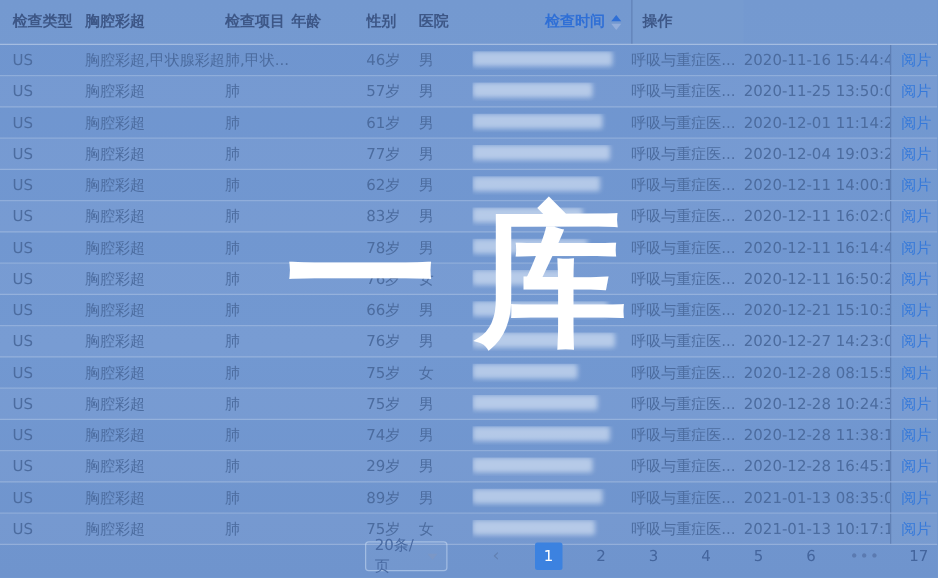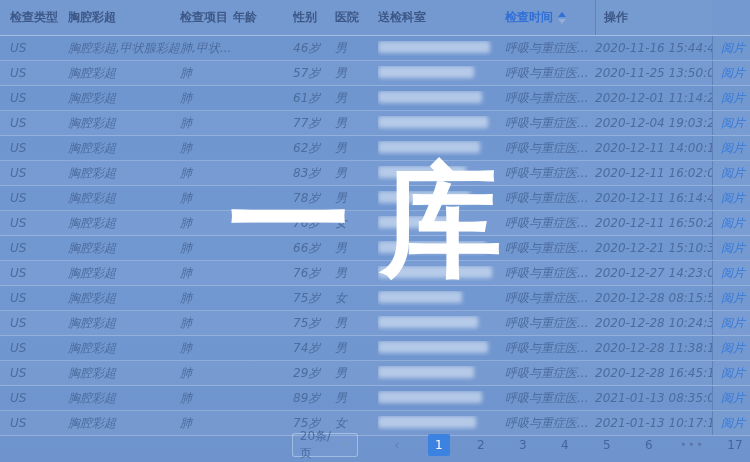--- a/index.html
+++ b/index.html
@@ -24,33 +24,32 @@
     height:36px;
     background:rgba(255,255,255,0.04);
     border-bottom:1px solid rgba(255,255,255,0.35);
     color:#3d5787;
     font-weight:bold;
   }
   .tr {
     height:25px;
     border-bottom:1px solid rgba(255,255,255,0.22);
     color:#4c6c9f;
-    font-style:italic;
   }
   .tr.striped { background:rgba(255,255,255,0.045); }
   .td, .th { overflow:hidden; white-space:nowrap; text-overflow:clip; padding-right:8px; }
   .c-time { letter-spacing:0; }
   .c-action, .th-action {
     border-left:1px solid rgba(70,100,150,0.45);
     align-self:stretch;
     display:flex; align-items:center;
     padding-left:8px;
     background:rgba(255,255,255,0.02);
   }
-  .th-sorted { color:#2f6fd6; display:flex; align-items:center; }
+  .th-sorted { color:#2f6fd6; display:flex; align-items:center;justify-content:flex-end; }
   .caret-wrap { display:inline-flex; flex-direction:column; margin-left:5px; }
   .caret-up { width:0; height:0; border-left:4px solid transparent; border-right:4px solid transparent; border-bottom:5px solid #2f6fd6; margin-bottom:2px; }
   .caret-down { width:0; height:0; border-left:4px solid transparent; border-right:4px solid transparent; border-top:5px solid #93aedb; }
   .link { color:#3579da; cursor:pointer; text-decoration:none; }
   .redact {
     display:inline-block; height:12px; border-radius:2px;
     background:rgba(235,243,252,0.55);
     filter:blur(2px);
   }
 
@@ -90,21 +89,20 @@
 <div class="screen">
 
   <div class="tbl">
     <div class="thead">
       <div class="th">检查类型</div>
       <div class="th">胸腔彩超</div>
       <div class="th">检查项目</div>
       <div class="th">年龄</div>
       <div class="th">性别</div>
       <div class="th">医院</div>
-      <div class="th">送检科室</div>
       <div class="th th-sorted">
         <span>检查时间</span>
         <span class="caret-wrap">
           <span class="caret-up"></span>
           <span class="caret-down"></span>
         </span>
       </div>
       <div class="th th-action">操作</div>
     </div>
     <div>

